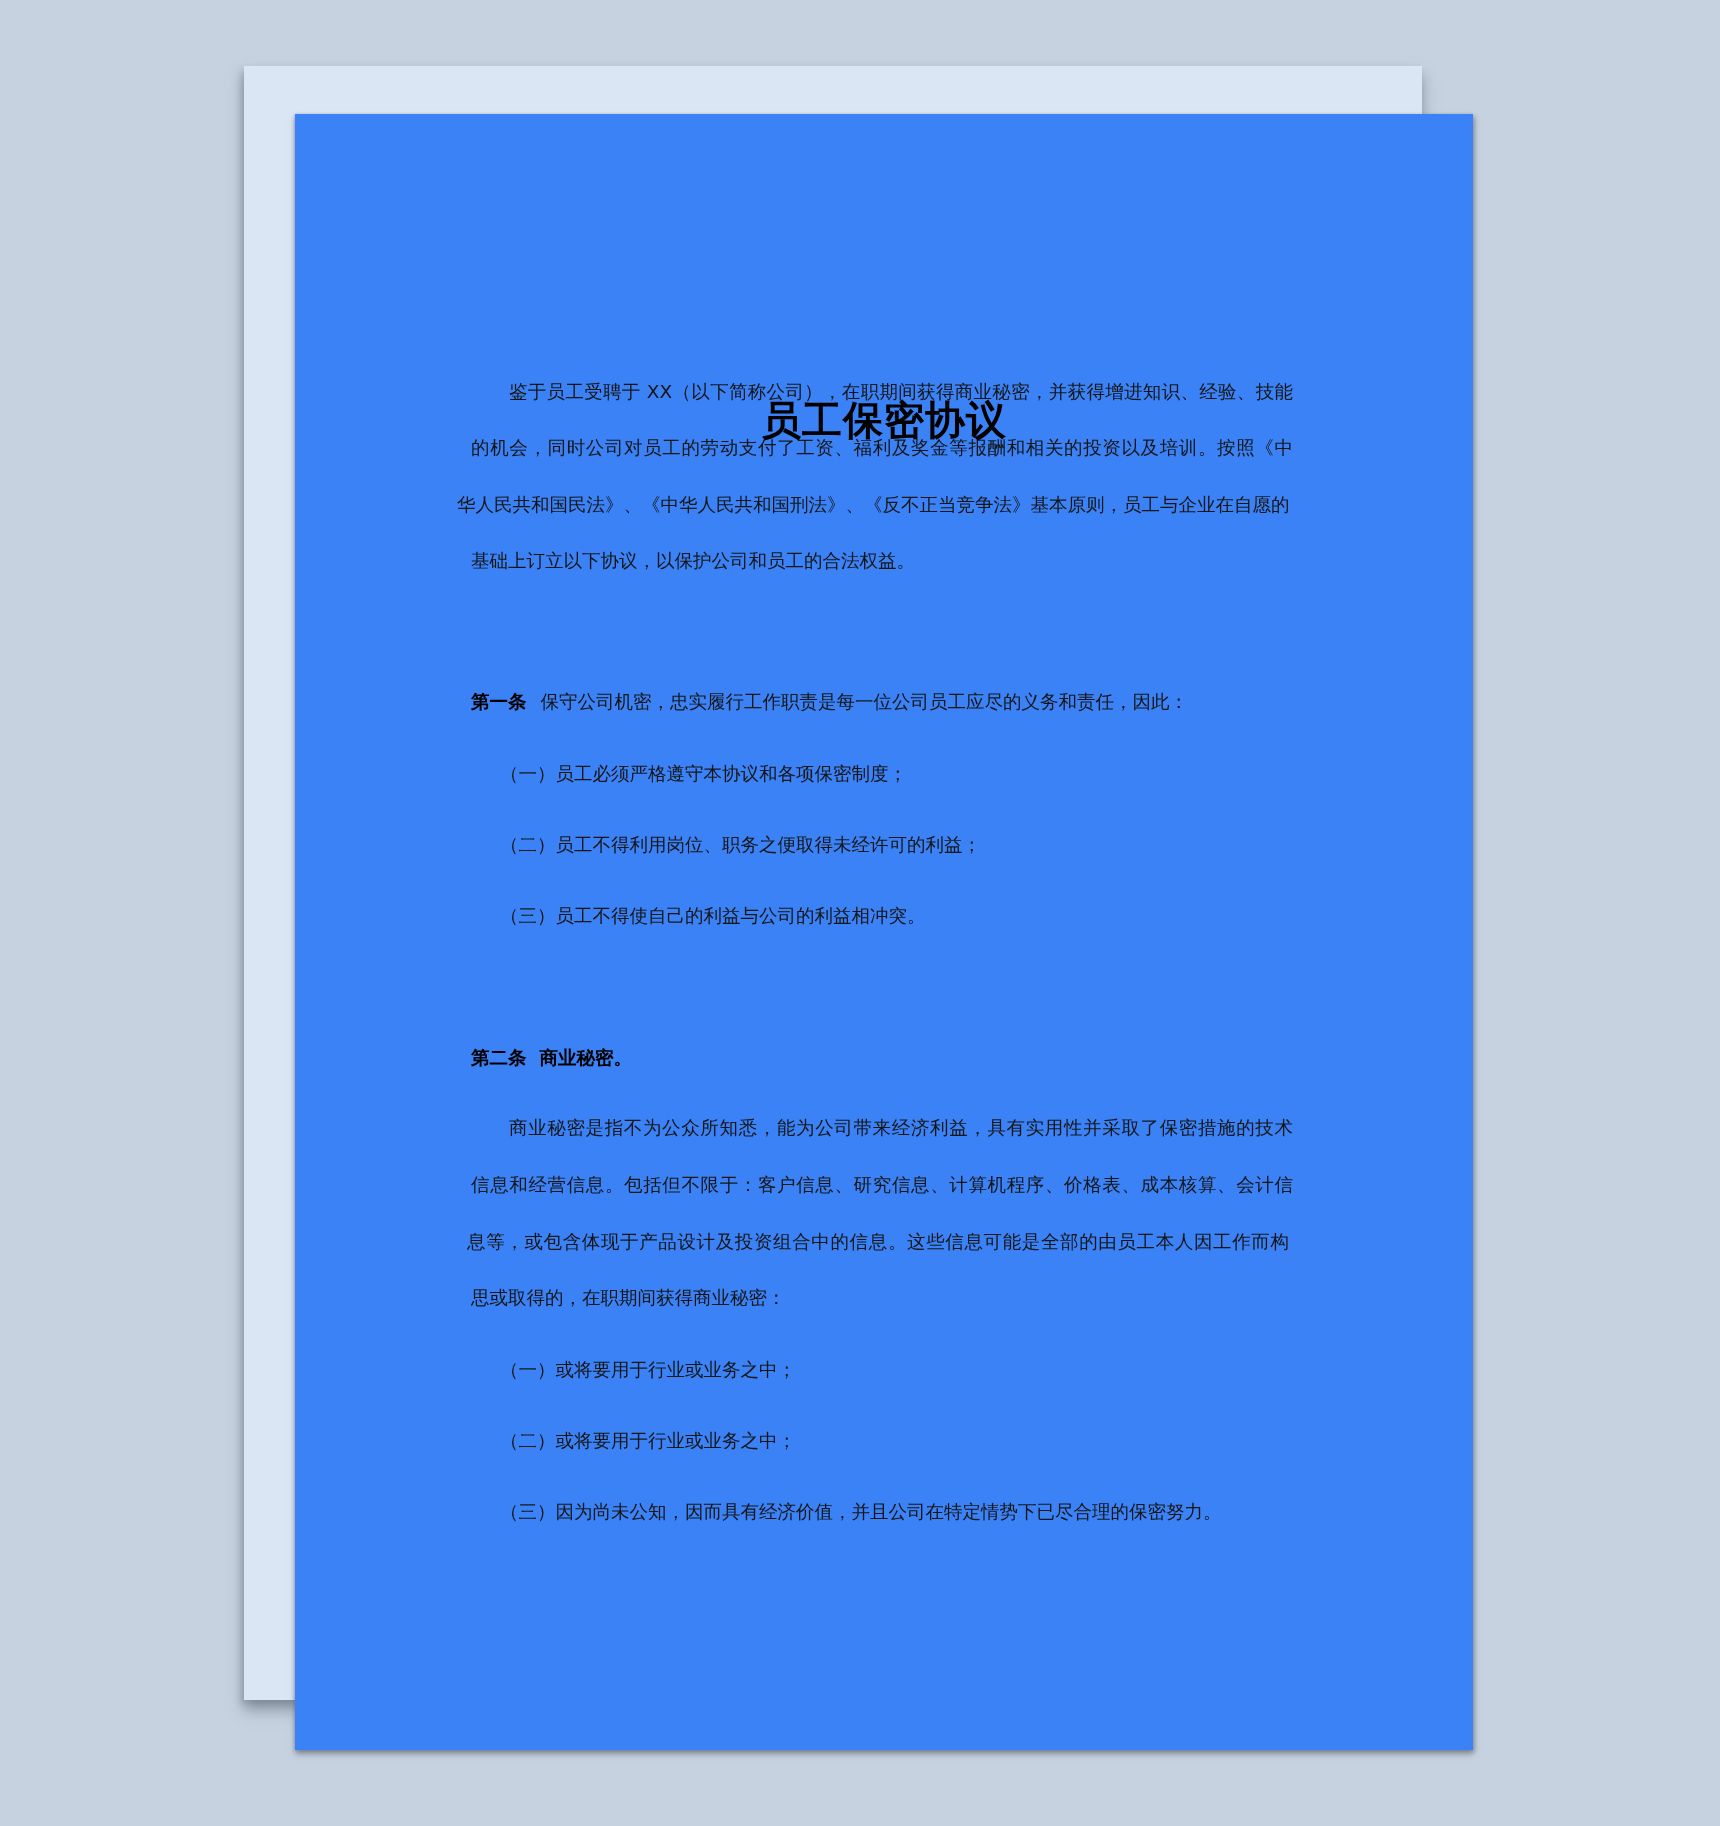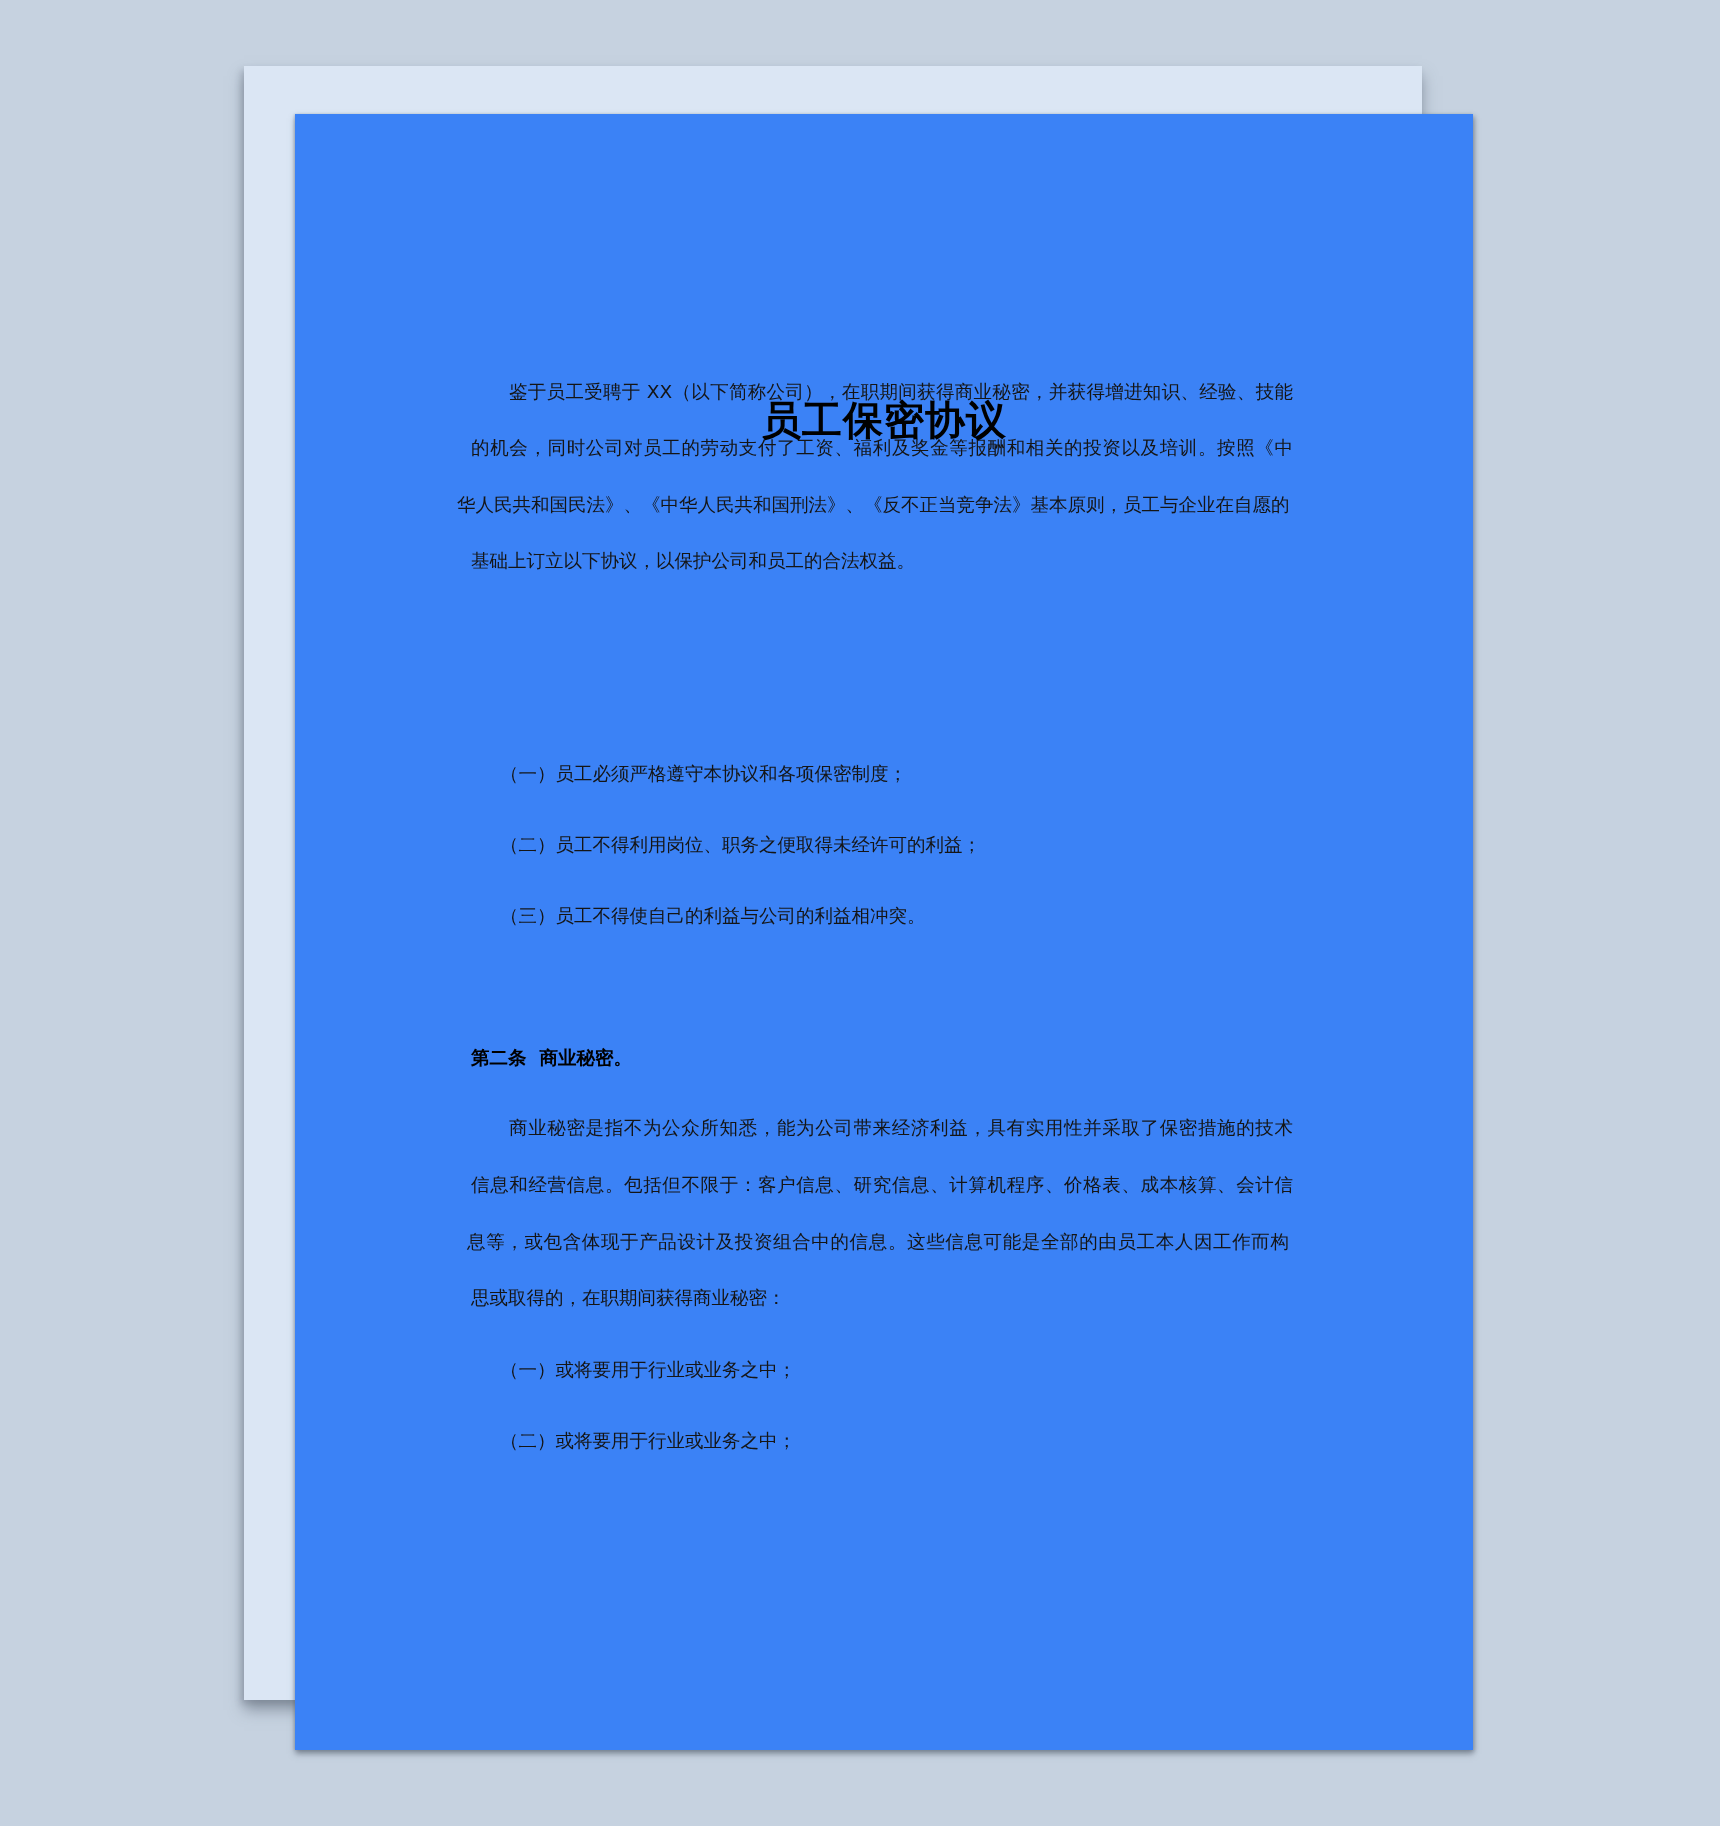--- a/index.html
+++ b/index.html
@@ -36,24 +36,29 @@
 <div class="back-page"></div>
 
 <div class="front-page">
   <div class="doc-title">员工保密协议</div>
 
   <div class="line justify" style="left:214px; width:784px; top:265px;">鉴于员工受聘于 XX（以下简称公司），在职期间获得商业秘密，并获得增进知识、经验、技能</div>
   <div class="line justify" style="left:176px; top:321px;">的机会，同时公司对员工的劳动支付了工资、福利及奖金等报酬和相关的投资以及培训。按照《中</div>
   <div class="line justify" style="left:162px; top:378px;">华人民共和国民法》、《中华人民共和国刑法》、《反不正当竞争法》基本原则，员工与企业在自愿的</div>
   <div class="line" style="left:176px; top:434px;">基础上订立以下协议，以保护公司和员工的合法权益。</div>
 
+  <div class="line" style="left:176px; top:575px;">
+    <span class="bold">第一条</span>
+    <span style="margin-left:8px;">保守公司机密，忠实履行工作职责是每一位公司员工应尽的义务和责任，因此：</span>
+  </div>
   <div class="line" style="left:205px; top:647px;">（一）员工必须严格遵守本协议和各项保密制度；</div>
   <div class="line" style="left:205px; top:718px;">（二）员工不得利用岗位、职务之便取得未经许可的利益；</div>
   <div class="line" style="left:205px; top:789px;">（三）员工不得使自己的利益与公司的利益相冲突。</div>
 
   <div class="line bold" style="left:176px; top:931px; white-space:pre;">第二条  商业秘密。</div>
   <div class="line justify" style="left:214px; width:784px; top:1001px;">商业秘密是指不为公众所知悉，能为公司带来经济利益，具有实用性并采取了保密措施的技术</div>
   <div class="line justify" style="left:176px; top:1058px;">信息和经营信息。包括但不限于：客户信息、研究信息、计算机程序、价格表、成本核算、会计信</div>
   <div class="line justify" style="left:172px; top:1115px;">息等，或包含体现于产品设计及投资组合中的信息。这些信息可能是全部的由员工本人因工作而构</div>
   <div class="line" style="left:176px; top:1171px;">思或取得的，在职期间获得商业秘密：</div>
   <div class="line" style="left:205px; top:1243px;">（一）或将要用于行业或业务之中；</div>
   <div class="line" style="left:205px; top:1314px;">（二）或将要用于行业或业务之中；</div>
+  <div class="line" style="left:205px; top:1385px;">（三）因为尚未公知，因而具有经济价值，并且公司在特定情势下已尽合理的保密努力。</div>
 </div>
 
 </body></html>

